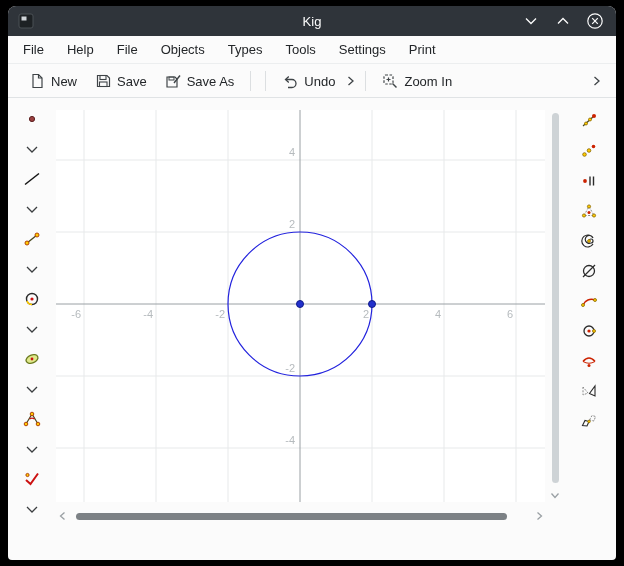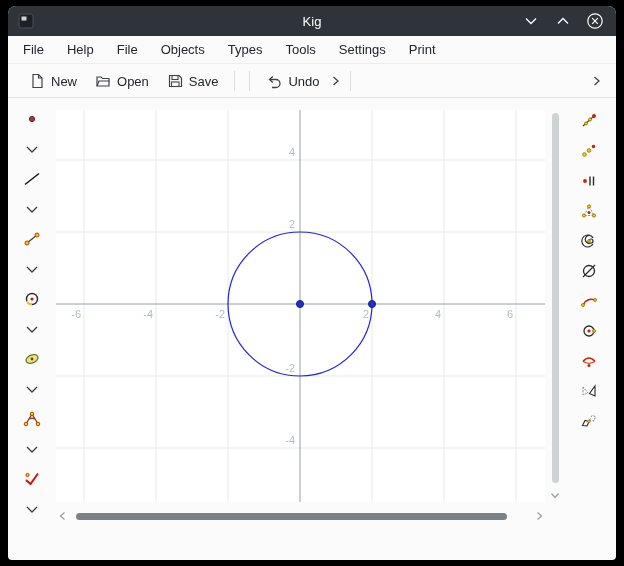--- a/index.html
+++ b/index.html
@@ -89,48 +89,58 @@
   <div class="toolbar">
     <span class="tbtn">
       <svg width="16" height="16">
           <path d="M4 1.5 h5.5 L13 5 v9.5 H4 Z" fill="none" stroke="#3f4447" stroke-width="1.2"></path>
           <path d="M9.5 1.5 V5 H13" fill="none" stroke="#3f4447" stroke-width="1.2"></path>
         </svg>
       <span>New</span>
     </span>
     <span class="tbtn">
       <svg width="16" height="16">
-          <path d="M2 13 V4 h4 l1.5 1.5 H14 V13 Z" fill="none" stroke="#3f4447" stroke-width="1.2"></path>
-          <path d="M2 13 4 8 h10.5" fill="none" stroke="#3f4447" stroke-width="1.2"></path>
-        </svg>
-      <span>Open</span>
-    </span>
-    <span class="tbtn">
-      <svg width="16" height="16">
           <path d="M2.5 2.5 h9.5 L14.5 5 v8.5 H2.5 Z" fill="none" stroke="#3f4447" stroke-width="1.2"></path>
           <rect x="5" y="2.5" width="6" height="4" fill="none" stroke="#3f4447" stroke-width="1.1"></rect>
           <rect x="4.5" y="9" width="7.5" height="4.5" fill="none" stroke="#3f4447" stroke-width="1.1"></rect>
         </svg>
       <span>Save</span>
     </span>
+    <span class="tbtn">
+      <svg width="16" height="16">
+          <path d="M2 4 h8 L12 6 v8 H2 Z" fill="none" stroke="#3f4447" stroke-width="1.2"></path>
+          <rect x="4" y="4" width="5" height="3" fill="none" stroke="#3f4447" stroke-width="1"></rect>
+          <line x1="9" y1="10" x2="15" y2="2.5" stroke="#3f4447" stroke-width="1.4"></line>
+        </svg>
+      <span>Save As</span>
+    </span>
     <span class="tsep"></span>
     <span class="tsep"></span>
     <span class="tbtn">
       <svg width="16" height="16">
           <path d="M4 6.5 H10 a4 4 0 0 1 0 8 H6" fill="none" stroke="#3f4447" stroke-width="1.3"></path>
           <polyline points="6.8,3.5 3.5,6.5 6.8,9.5" fill="none" stroke="#3f4447" stroke-width="1.3"></polyline>
         </svg>
       <span>Undo</span>
     </span>
     <span class="texp">
       <svg width="8" height="12">
           <polyline points="1.5,2 6,6 1.5,10" fill="none" stroke="#3f4447" stroke-width="1.3"></polyline>
         </svg>
     </span>
     <span class="tsep"></span>
+    <span class="tbtn">
+      <svg width="16" height="16">
+          <rect x="2" y="2" width="9" height="9" rx="1.5" fill="none" stroke="#3f4447" stroke-width="1.2" stroke-dasharray="2.5,1.5"></rect>
+          <line x1="6.5" y1="4.5" x2="6.5" y2="8.5" stroke="#3f4447" stroke-width="1.2"></line>
+          <line x1="4.5" y1="6.5" x2="8.5" y2="6.5" stroke="#3f4447" stroke-width="1.2"></line>
+          <line x1="10.5" y1="10.5" x2="14.5" y2="14.5" stroke="#3f4447" stroke-width="1.5"></line>
+        </svg>
+      <span>Zoom In</span>
+    </span>
     <span class="texp" style="margin-left:auto">
       <svg width="8" height="12">
           <polyline points="1.5,2 6,6 1.5,10" fill="none" stroke="#3f4447" stroke-width="1.3"></polyline>
         </svg>
     </span>
   </div>
 
   <div class="main">
 
     <div class="tools-col left">

